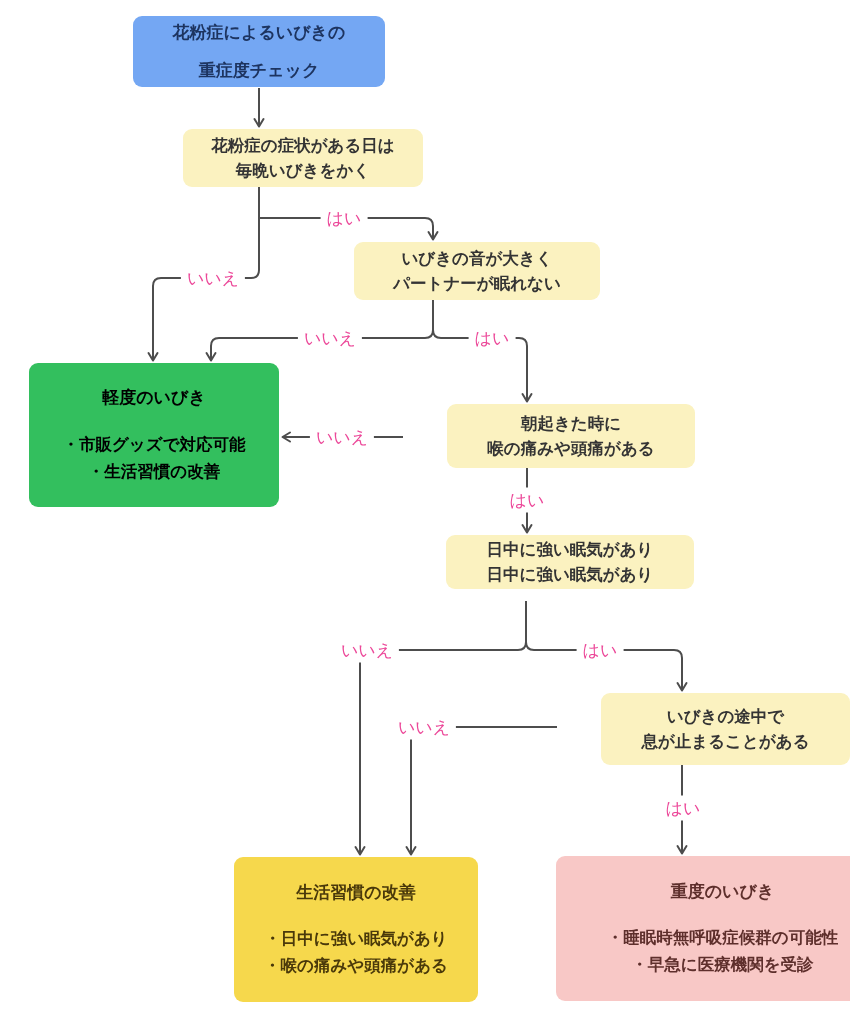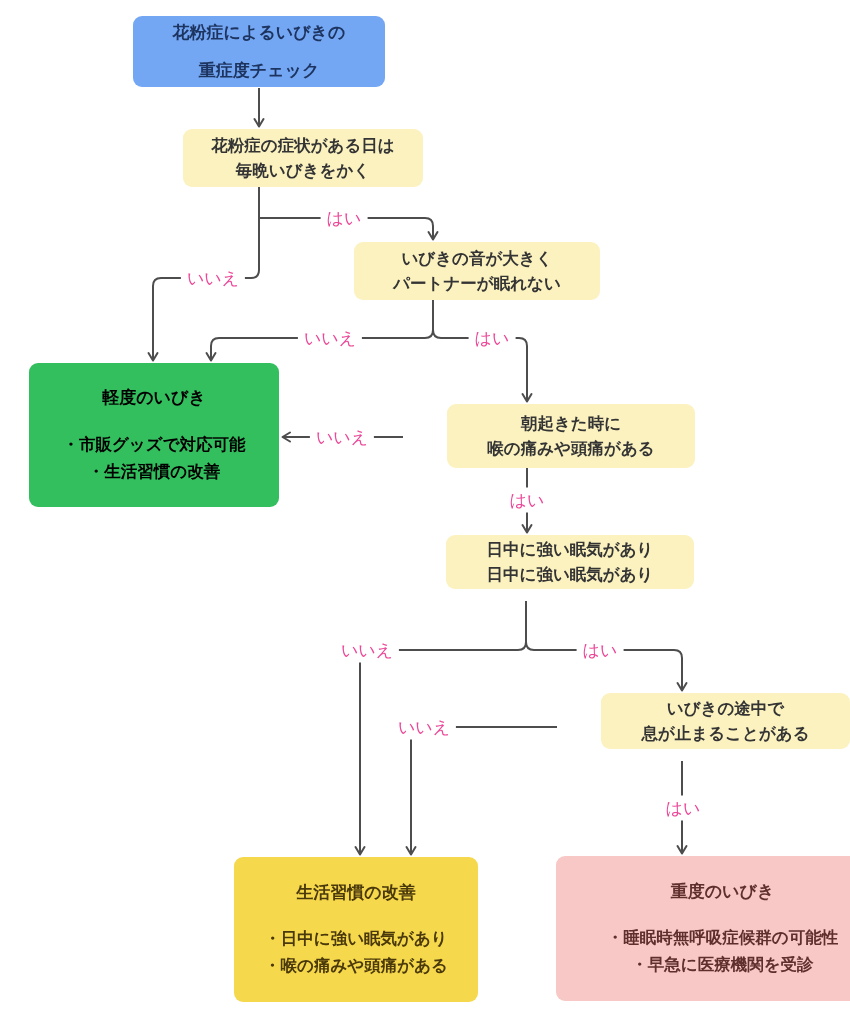--- a/index.html
+++ b/index.html
@@ -77,21 +77,21 @@
   <div class="node node-question" style="left: 403px; top: 404px; width: 248px; height: 64px; background-color: rgb(251, 242, 192);">
     <div>朝起きた時に</div>
     <div>喉の痛みや頭痛がある</div>
   </div>
 
   <div class="node node-question" style="left: 402px; top: 535px; width: 248px; height: 54px; background-color: rgb(251, 242, 192);">
     <div>日中に強い眠気があり</div>
     <div>日中に強い眠気があり</div>
   </div>
 
-  <div class="node node-question" style="left: 557px; top: 693px; width: 249px; height: 56px; background-color: rgb(251, 242, 192);">
+  <div class="node node-question" style="left: 557px; top: 693px; width: 249px; height: 72px; background-color: rgb(251, 242, 192);">
     <div>いびきの途中で</div>
     <div>息が止まることがある</div>
   </div>
 
   <div class="node node-result moderate" style="left: 234px; top: 857px; width: 244px; height: 145px; background-color: rgb(246, 216, 76);">
     <div class="result-title">生活習慣の改善</div>
     <div class="result-bullets">
       <div>・日中に強い眠気があり</div>
       <div>・喉の痛みや頭痛がある</div>
     </div>

